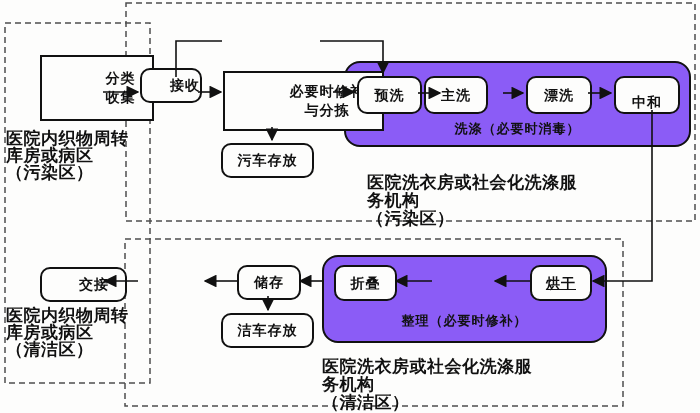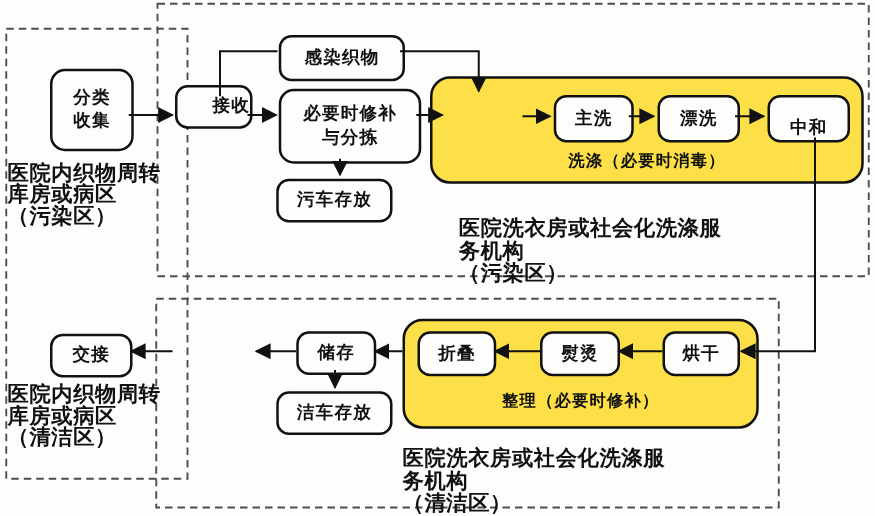--- a/index.html
+++ b/index.html
@@ -5,36 +5,36 @@
   html,body{margin:0;padding:0;background:#e8e8e8;}
   .stage{
     position:relative;width:700px;height:413px;background:#fdfdfc;
     font-family:"Liberation Serif","DejaVu Serif",serif;
     color:#111;overflow:hidden;
   }
   svg.layer{position:absolute;left:0;top:0;width:700px;height:413px;}
   .bg{z-index:0;}
   .wires{z-index:3;pointer-events:none;}
   .group{
-    position:absolute;z-index:1;background:#fde047;
+    position:absolute;z-index:1;background:#8b5cf6;
     border:2.5px solid #111;border-radius:16px;
   }
   .group-label{
     position:absolute;left:0;right:0;text-align:center;
     font-size:13px;font-weight:bold;letter-spacing:1px;white-space:nowrap;
   }
   .node{
     position:absolute;z-index:2;background:#fdfdfc;
     border:2px solid #111;border-radius:10px;
     display:flex;align-items:center;justify-content:center;
     font-size:14px;font-weight:bold;text-align:center;
     line-height:19px;letter-spacing:1px;
   }
   .node span{white-space:pre-line;}
-  .r12{border-radius:12px;}
+  .r12{border-radius:0;padding-left:47px;}
   .zone-label{
     position:absolute;z-index:2;
     font-size:17px;font-weight:bold;line-height:17px;
     letter-spacing:0.5px;white-space:pre-line;
   }
   .zone-label.wide{line-height:18px;}
 </style>
 </head>
 <body>
 
@@ -53,55 +53,52 @@
     <div class="group-label" style="bottom:11px;">整理（必要时修补）</div>
   </div>
 
   <div class="node r12" style="left:40px;top:55px;width:63px;height:62px;">
       <span>分类
 收集</span>
     </div>
   <div class="node" style="left:140px;top:68px;width:58px;height:31px;justify-content:flex-end;">
       <span>接收</span>
     </div>
-  <div class="node" style="left:223px;top:28px;width:97px;height:33px;">
-      <span>感染织物</span>
-    </div>
   <div class="node r12" style="left:223px;top:71px;width:110px;height:56px;">
       <span>必要时修补
 与分拣</span>
     </div>
   <div class="node" style="left:221px;top:143px;width:89px;height:31px;">
       <span>污车存放</span>
     </div>
-  <div class="node" style="left:443px;top:76px;width:60px;height:34px;font-family:Liberation Serif, serif;">
+  <div class="node" style="left:357px;top:76px;width:61px;height:34px;">
+      <span>预洗</span>
+    </div>
+  <div class="node" style="left:424px;top:76px;width:60px;height:34px;font-family:Liberation Serif, serif;">
       <span>主洗</span>
     </div>
   <div class="node" style="left:526px;top:76px;width:62px;height:34px;">
       <span>漂洗</span>
     </div>
   <div class="node" style="left:614px;top:76px;width:62px;height:34px;align-items:flex-end;">
       <span>中和</span>
     </div>
-  <div class="node" style="left:40px;top:267px;width:62px;height:31px;">
+  <div class="node" style="left:40px;top:267px;width:62px;height:31px;padding-left:21px;">
       <span>交接</span>
     </div>
   <div class="node" style="left:237px;top:265px;width:60px;height:31px;text-align:center;">
       <span>储存</span>
     </div>
   <div class="node" style="left:334px;top:265px;width:59px;height:32px;">
       <span>折叠</span>
     </div>
   <div class="node" style="left:221px;top:313px;width:89px;height:31px;">
       <span>洁车存放</span>
     </div>
-  <div class="node" style="left:432px;top:265px;width:60px;height:32px;">
-      <span>熨烫</span>
-    </div>
-  <div class="node" style="left:530px;top:265px;width:58px;height:32px;">
+  <div class="node" style="left:530px;top:265px;width:58px;height:32px;text-decoration:underline;">
       <span>烘干</span>
     </div>
 
   <div class="zone-label" style="left:6px;top:130px;width:128px;">医院内织物周转
 库房或病区
 （污染区）</div>
   <div class="zone-label" style="left:6px;top:307px;width:128px;">医院内织物周转
 库房或病区
 （清洁区）</div>
   <div class="zone-label wide" style="left:367px;top:174px;width:220px;">医院洗衣房或社会化洗涤服务机构

